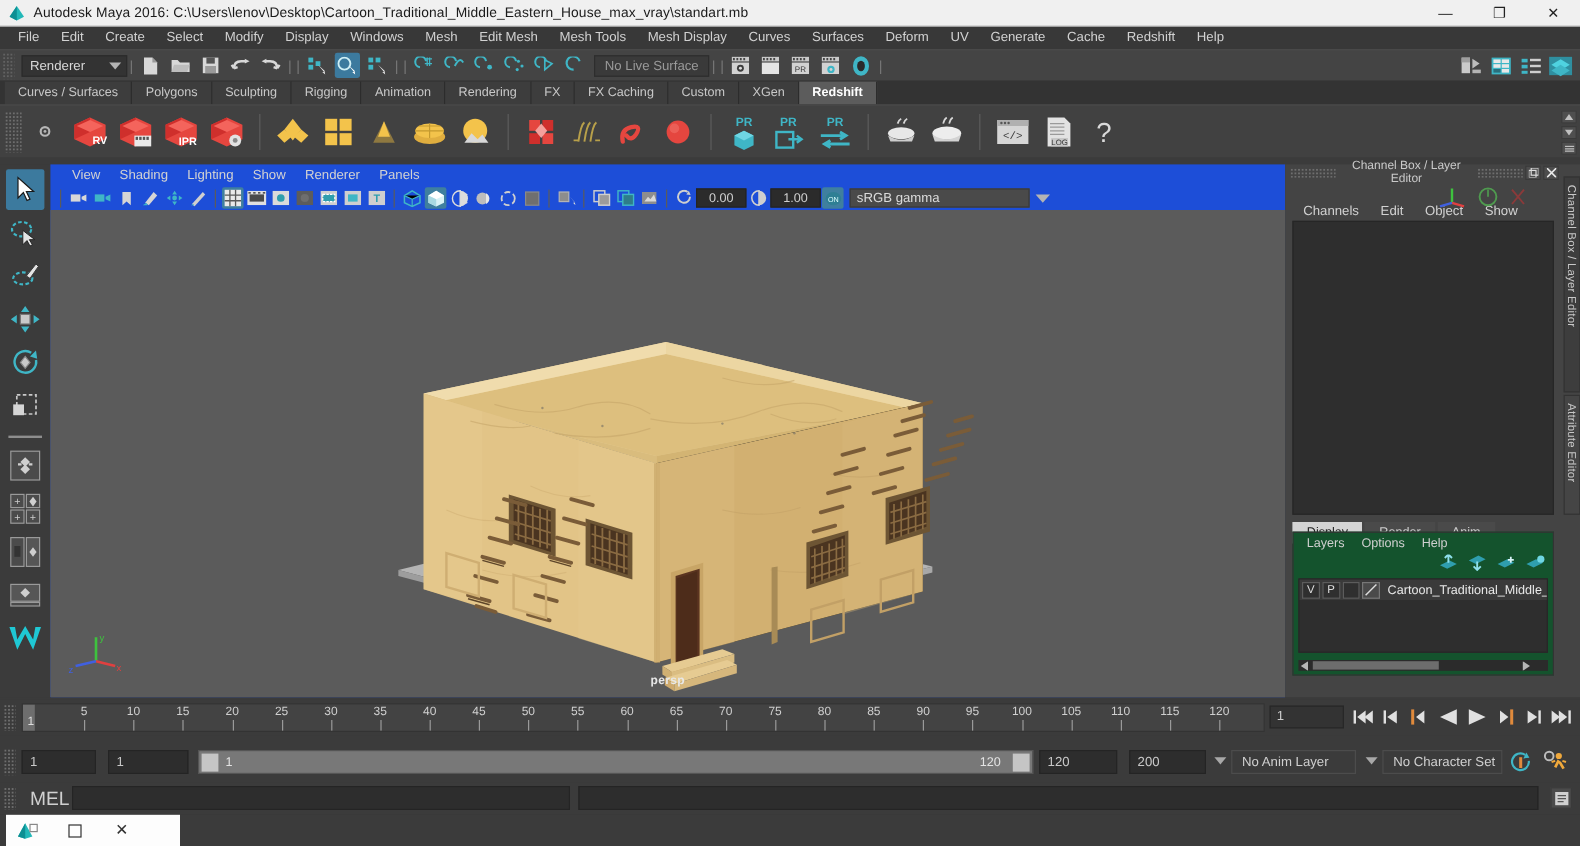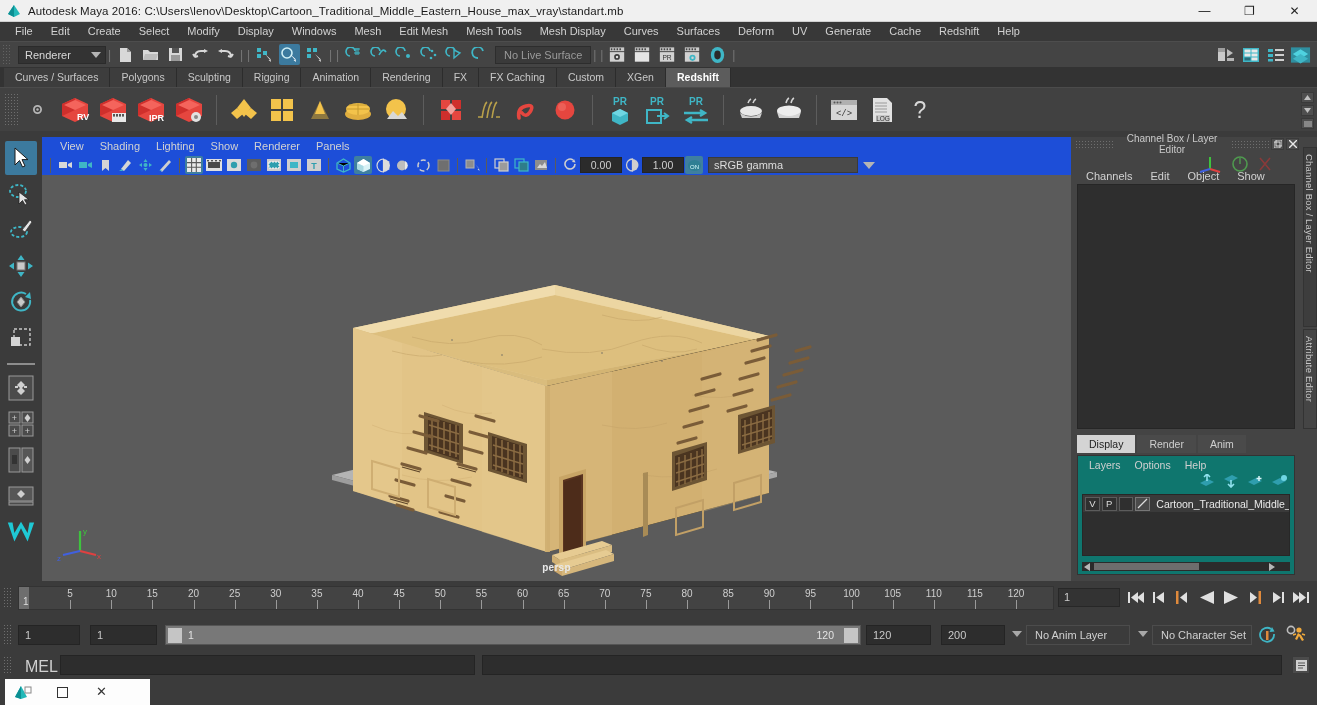--- a/index.html
+++ b/index.html
@@ -111,21 +111,21 @@
   .cb-body{position:absolute;left:6px;top:47px;width:218px;height:245px;background:#2e2e2e;
            border:1px solid #262626;}
   .vtab{position:absolute;right:0;top:8px;width:14px;height:300px;background:#3d3d3d;
         border:1px solid #333;}
   .vtab span{display:block;writing-mode:vertical-rl;font-size:9.5px;color:#c8c8c8;
              padding-top:6px;letter-spacing:.2px;}
 
   .le-tabs{position:absolute;left:6px;top:298px;display:flex;}
   .le-tab{font-size:10.5px;color:#cfcfcf;padding:3px 12px;background:#4a4a4a;margin-right:2px;}
   .le-tab.active{background:#d4d4d4;color:#222;}
-  .le-box{position:absolute;left:6px;top:318px;width:218px;height:120px;background:#0f766e;
+  .le-box{position:absolute;left:6px;top:306px;width:218px;height:120px;background:#14532d;
           border:1px solid #333;}
   .le-menu{height:17px;display:flex;align-items:center;padding-left:4px;}
   .le-menu span{font-size:10.5px;color:#d0d0d0;padding:0 7px;}
   .le-icons{display:flex;justify-content:flex-end;padding-right:6px;height:16px;align-items:center;}
   .le-list{position:absolute;left:4px;top:38px;width:208px;height:62px;background:#2e2e2e;
            border:1px solid #272727;}
   .le-row{display:flex;align-items:center;height:17px;background:#3a3a3a;padding-left:2px;}
   .le-cell{width:15px;height:14px;background:#2f2f2f;border:1px solid #5c5c5c;margin-right:2px;
            font-size:9.5px;color:#ddd;display:flex;align-items:center;justify-content:center;}
   .le-name{font-size:10.5px;color:#e8e8e8;margin-left:4px;white-space:nowrap;overflow:hidden;}

